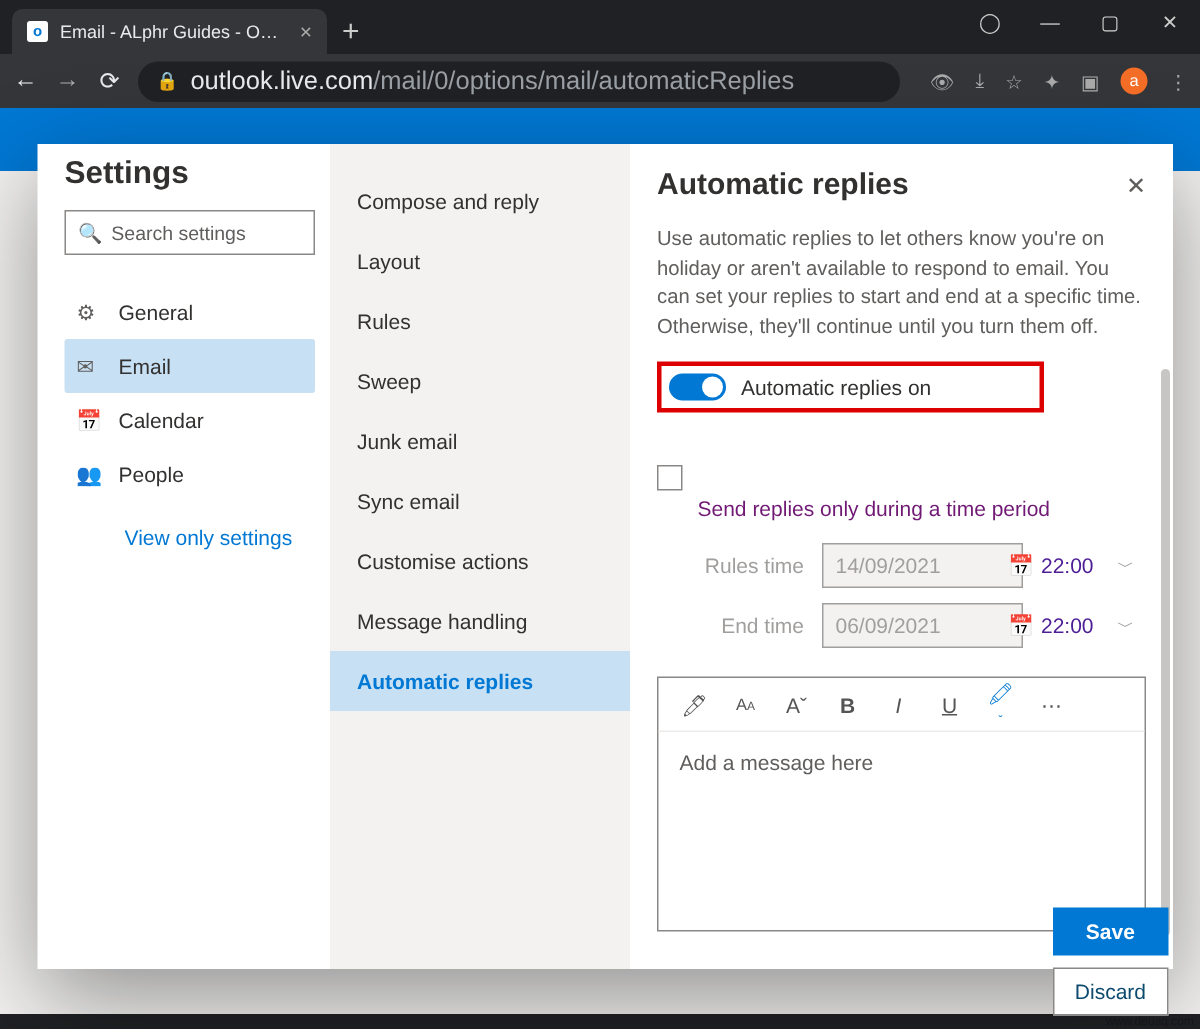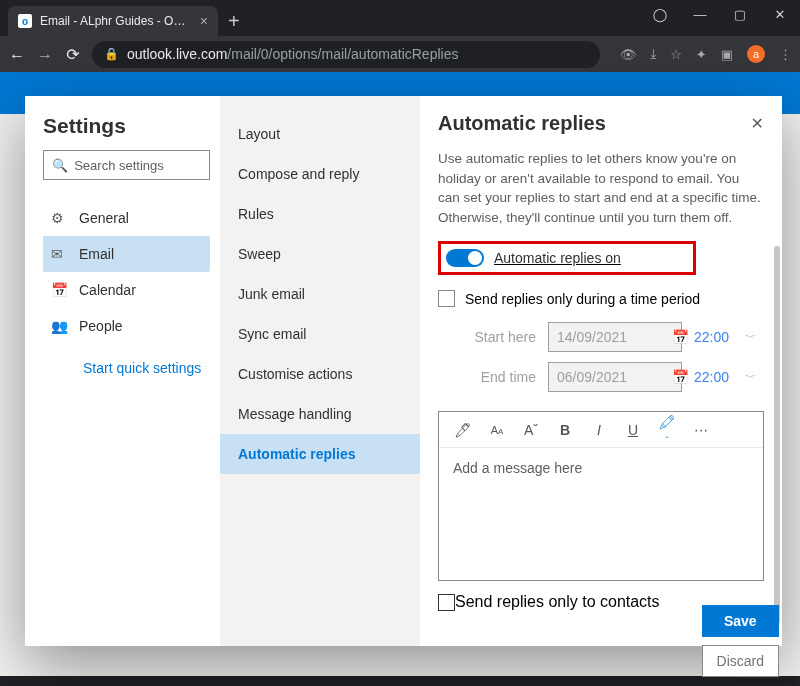--- a/index.html
+++ b/index.html
@@ -10,67 +10,67 @@
   .favicon { width:14px; height:14px; background:#fff; border-radius:2px; display:flex; align-items:center; justify-content:center; color:#0078d4; font-size:10px; font-weight:bold; }
   .tab-title { color:#e8eaed; font-size:12px; flex:1; white-space:nowrap; overflow:hidden; text-overflow:ellipsis; }
   .tab-close { color:#aaa; font-size:14px; }
   .newtab { color:#ccc; font-size:20px; margin:10px 0 0 10px; }
   .wincontrols { margin-left:auto; display:flex; }
   .wincontrols div { width:40px; height:28px; display:flex; align-items:center; justify-content:center; color:#ccc; font-size:13px; }
   .navbar { height:36px; background:#35363a; display:flex; align-items:center; padding:0 8px; gap:10px; }
   .navbtn { color:#aaa; width:18px; text-align:center; }
   .omnibox { flex:1; height:27px; background:#202124; border-radius:14px; display:flex; align-items:center; padding:0 12px; gap:8px; }
   .omni-lock { color:#aaa; font-size:12px; }
-  .omni-url { color:#e8eaed; font-size:14px;text-align:center; }
+  .omni-url { color:#e8eaed; font-size:17px;text-align:center; }
   .omni-url .dim { color:#9aa0a6; }
   .ext-icons { display:flex; gap:14px; margin-left:10px; color:#aaa; font-size:13px; align-items:center; }
   .avatar-small { width:18px; height:18px; border-radius:50%; background:#f56e28; color:#fff; font-size:11px; display:flex; align-items:center; justify-content:center; }
   .app-bg { position:absolute; top:72px; left:0; right:0; bottom:10px; background:#f3f2f1; }
   .app-topbar { position:absolute; top:72px; left:0; right:0; height:42px; background:#0078d4; }
   .modal { position:absolute; top:96px; left:25px; width:757px; height:550px; background:#fff; box-shadow:0 20px 60px rgba(0,0,0,.4); display:flex; }
-  .col-left { width:195px; padding:18px 10px 0 18px; }
+  .col-left { width:195px; padding:8px 10px 0 18px; }
   .settings-title { font-size:21px; font-weight:600; color:#323130; margin-bottom:12px; }
   .search-box { height:30px; border:1px solid #8a8886; display:flex; align-items:center; padding:0 8px; gap:6px; font-size:13px; color:#605e5c; }
   .cat-list { margin-top:20px; }
   .cat-item { display:flex; align-items:center; height:36px; padding:0 8px; font-size:14px; color:#323130; gap:12px; border-radius:2px; cursor:pointer; }
   .cat-item.active { background:#c7e0f4; }
   .cat-icon { width:16px; color:#605e5c; font-size:14px; }
   .quick-link { color:#0078d4; font-size:14px; margin:16px 0 0 40px; }
   .col-mid { width:200px; background:#f3f2f1; padding-top:18px; position:relative; }
   .mid-item { height:40px; display:flex; align-items:center; padding:0 18px; font-size:14px; color:#323130; cursor:pointer; }
   .mid-item.active { background:#c7e0f4; color:#0078d4; font-weight:600; }
   .col-right { flex:1; padding:16px 18px 12px 18px; position:relative; display:flex; flex-direction:column; }
   .panel-head { display:flex; align-items:center; }
   .panel-title { font-size:20px; font-weight:600; color:#323130; flex:1; }
   .panel-close { color:#605e5c; font-size:16px; }
   .panel-scroll { margin-top:14px; flex:1; overflow:hidden; position:relative; }
   .desc { font-size:13.5px; color:#605e5c; line-height:1.45; }
-  .toggle-row { display:flex; align-items:center; gap:10px; margin-top:14px;text-decoration:underline; }
+  .toggle-row { display:flex; align-items:center; gap:10px; margin-top:14px; }
   .highlight-box { border:3px solid #d00; padding:5px 72px 5px 5px; display:inline-flex; align-items:center; gap:10px; }
   .toggle { width:38px; height:18px; background:#0078d4; border-radius:9px; position:relative; }
   .toggle .knob { position:absolute; right:2px; top:2px; width:14px; height:14px; background:#fff; border-radius:50%; }
   .toggle-label { font-size:14px; color:#323130; }
   .check-row { display:flex; align-items:center; gap:10px; margin-top:15px; }
   .checkbox { width:17px; height:17px; border:1px solid #8a8886; }
-  .check-label { font-size:14px; color:#000000; }
+  .check-label { font-size:14px; color:#701a75;margin-top:41px; }
   .time-grid { margin:10px 0 0 22px; }
   .time-row { display:flex; align-items:center; gap:12px; height:40px; }
   .time-lbl { width:76px; text-align:right; font-size:14px; color:#a19f9d; }
   .date-field { width:134px; height:30px; border:1px solid #a19f9d; background:#f3f2f1; display:flex; align-items:center; padding:0 8px; font-size:14px; color:#a19f9d; justify-content:space-between;gap:45px; }
   .cal-ic { color:#a19f9d; }
-  .time-val { font-size:14px; color:#3b82f6; }
+  .time-val { font-size:14px; color:#4c1d95; }
   .time-chev { color:#a19f9d; font-size:11px; margin-left:4px; }
   .editor-box { margin-top:14px; border:1px solid #8a8886; height:170px; display:flex; flex-direction:column; }
   .ed-toolbar { height:36px; border-bottom:1px solid #edebe9; display:flex; align-items:center; gap:14px; padding:0 14px; font-size:14px; color:#555; }
   .ed-toolbar .tb-ic { width:20px; text-align:center; cursor:pointer; }
   .ed-body { flex:1; padding:12px 14px; font-size:14px; color:#605e5c; }
   .send-contacts { display:flex; align-items:center; margin-top:12px; }
   .sc-box { width:17px; height:17px; border:1px solid #323130; }
   .btn-primary { background:#0078d4; color:#fff; border:none; height:32px; padding:0 18px; font-size:14px; font-weight:600; }
-  .btn-secondary { background:#fff; color:#737373; border:1px solid #8a8886; height:32px; padding:4px 14px; font-size:14px; }
+  .btn-secondary { background:#fff; color:#0c4a6e; border:1px solid #8a8886; height:32px; padding:4px 14px; font-size:14px; }
   .action-bar { position:absolute; right:21px; bottom:9px; display:flex; gap:8px; z-index:5;flex-direction:column; }
   .scroll-thumb-r { position:absolute; right:2px; top:150px; width:6px; height:378px; background:#c8c6c4; border-radius:3px; }
   .watermark { position:absolute; right:4px; bottom:1px; font-size:8px; color:rgba(0,0,0,.3); }
 </style>
 </head>
 <body>
 
 <div class="window">
   <div class="titlebar">
     <div class="tab">
@@ -129,26 +129,26 @@
           </div>
         <div class="cat-item">
             <span class="cat-icon">📅</span>
             <span>Calendar</span>
           </div>
         <div class="cat-item">
             <span class="cat-icon">👥</span>
             <span>People</span>
           </div>
       </div>
-      <div class="quick-link">Start quick settings</div>
+      <div class="quick-link">View only settings</div>
     </div>
 
     <div class="col-mid">
+      <div class="mid-item">Compose and reply</div>
       <div class="mid-item">Layout</div>
-      <div class="mid-item">Compose and reply</div>
       <div class="mid-item">Rules</div>
       <div class="mid-item">Sweep</div>
       <div class="mid-item">Junk email</div>
       <div class="mid-item">Sync email</div>
       <div class="mid-item">Customise actions</div>
       <div class="mid-item">Message handling</div>
       <div class="mid-item active">Automatic replies</div>
     </div>
 
     <div class="col-right">
@@ -168,21 +168,21 @@
           </div>
         </div>
 
         <div class="check-row">
           <div class="checkbox"></div>
           <div class="check-label">Send replies only during a time period</div>
         </div>
 
         <div class="time-grid">
           <div class="time-row">
-            <div class="time-lbl">Start here</div>
+            <div class="time-lbl">Rules time</div>
             <div class="date-field">
               <span>14/09/2021</span>
               <span class="cal-ic">📅</span>
             </div>
             <div class="time-val">22:00</div>
             <div class="time-chev">﹀</div>
           </div>
           <div class="time-row">
             <div class="time-lbl">End time</div>
             <div class="date-field">

